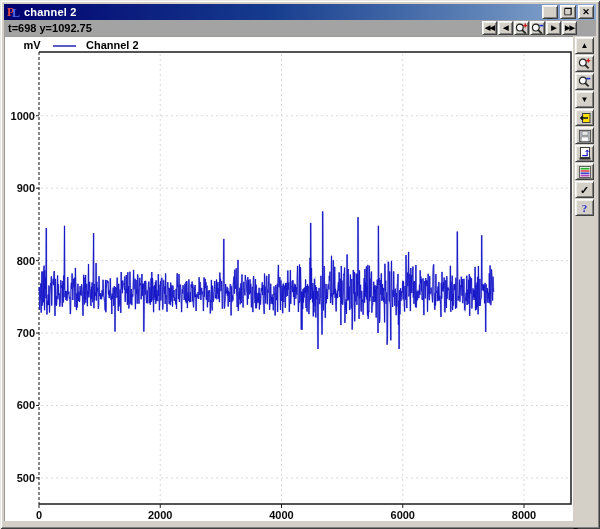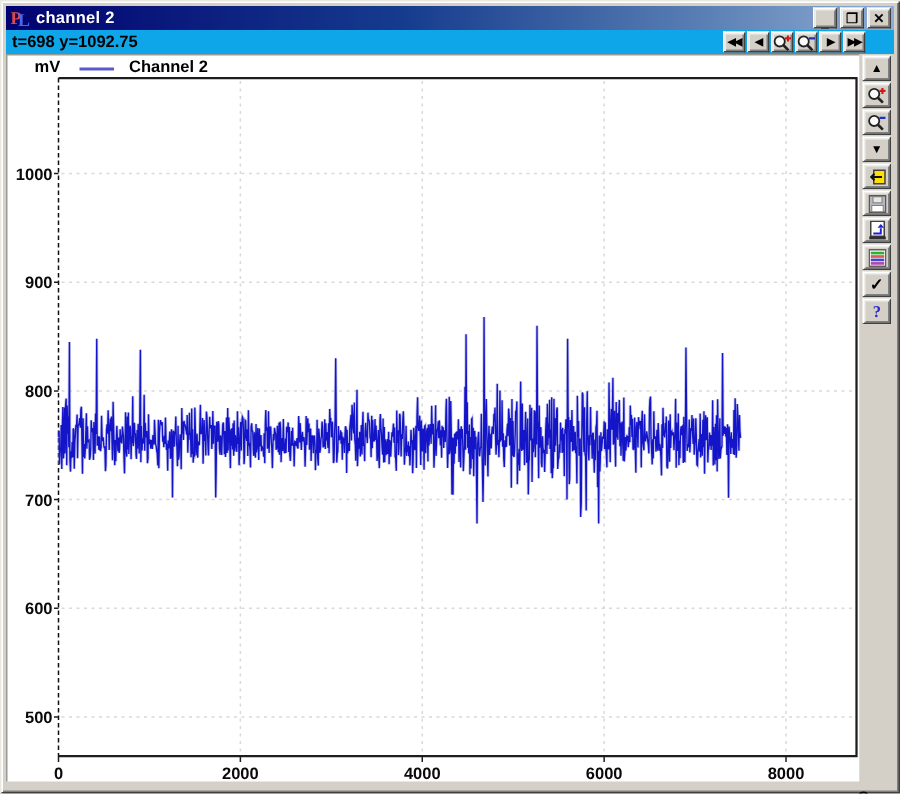--- a/index.html
+++ b/index.html
@@ -26,40 +26,40 @@
     background:#d4d0c8; border:1px solid; border-color:#ffffff #404040 #404040 #ffffff;
     box-shadow: inset 1px 1px 0 #eeeeea, inset -1px -1px 0 #808080;
     display:flex; align-items:center; justify-content:center;
     color:#000; cursor:default; user-select:none;
   }
   .win-btn { width:16px; height:14px; font-size:9px; font-weight:bold; line-height:8px; }
   .win-btn.minimize span { transform:translateY(3px); }
   
   .statusrow {
     position:absolute; left:4px; top:20px; right:4px; height:16px;
-    background:#0ea5e9; display:flex; align-items:center;
+    background:#a3a3a3; display:flex; align-items:center;
   }
   .status-text { font-size:11px; font-weight:bold; color:#000; padding-left:4px; }
   .nav-btns { position:absolute; right:19px; top:1px; display:flex; gap:1px; }
   .nav-btn { width:15px; height:14px; font-size:7px; font-weight:bold; letter-spacing:-1px; }
   
   .chart-area {
     position:absolute; left:4px; top:36px; width:569px; height:485px;
     background:#ffffff; border-left:1px solid #9a9a94; border-top:1px solid #9a9a94;
   }
   .chart-area svg.plot { position:absolute; left:0; top:0; }
   .grid  { stroke:#d9d9d9; stroke-width:1; stroke-dasharray:2 3; }
   .axis  { stroke:#101010; stroke-width:1; stroke-dasharray:3 2; }
   .frame { stroke:#1d1d1d; stroke-width:1.5; fill:none; }
   .tick  { stroke:#1d1d1d; stroke-width:1; }
   .ylab, .xlab { font:bold 11px "Liberation Sans", sans-serif; fill:#0a0a0a; }
   .sig-under { fill:none; stroke:#9094d8; stroke-width:2; opacity:0.5; }
   .sig-main  { fill:none; stroke:#1414c8; stroke-width:0.9; }
   .legend { position:absolute; top:2px; left:0; height:12px; width:100%; pointer-events:none; }
-  .legend .ylabel { position:absolute; left:18px; top:0; width:18px; text-align:left;
+  .legend .ylabel { position:absolute; left:18px; top:0; width:18px; text-align:center;
                     font-size:11px; font-weight:bold; color:#000; }
   .legend .sample { position:absolute; left:48px; top:6px; width:23px; height:2px; background:#5a5ac8; }
   .legend .series-name { position:absolute; left:81px; top:0; font-size:11px; font-weight:bold; color:#000; }
   .xunit { position:absolute; left:572px; top:483px; font-size:11px; font-weight:bold; color:#000; z-index:5;margin-top:43px; }
   
   .side-toolbar {
     position:absolute; left:573px; top:36px; width:23px; height:485px; background:#d4d0c8;
     display:flex; flex-direction:column; align-items:center; padding-top:1px;
   }
   .tool-btn { width:19px; height:17px; margin-bottom:1px; font-size:9px; }

